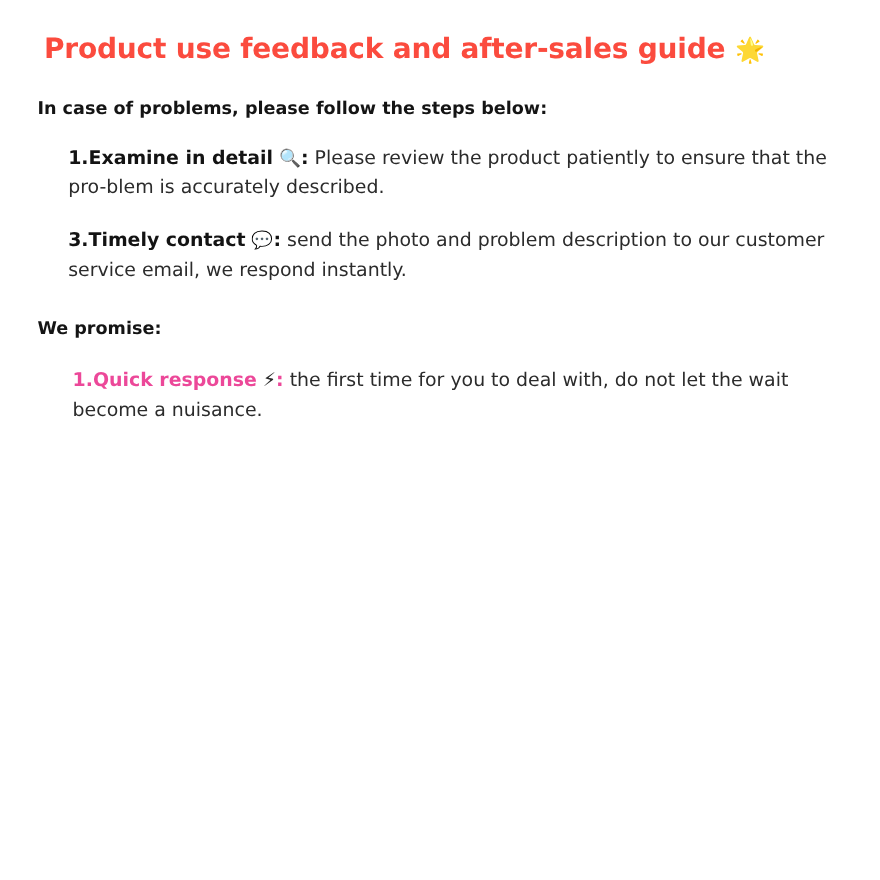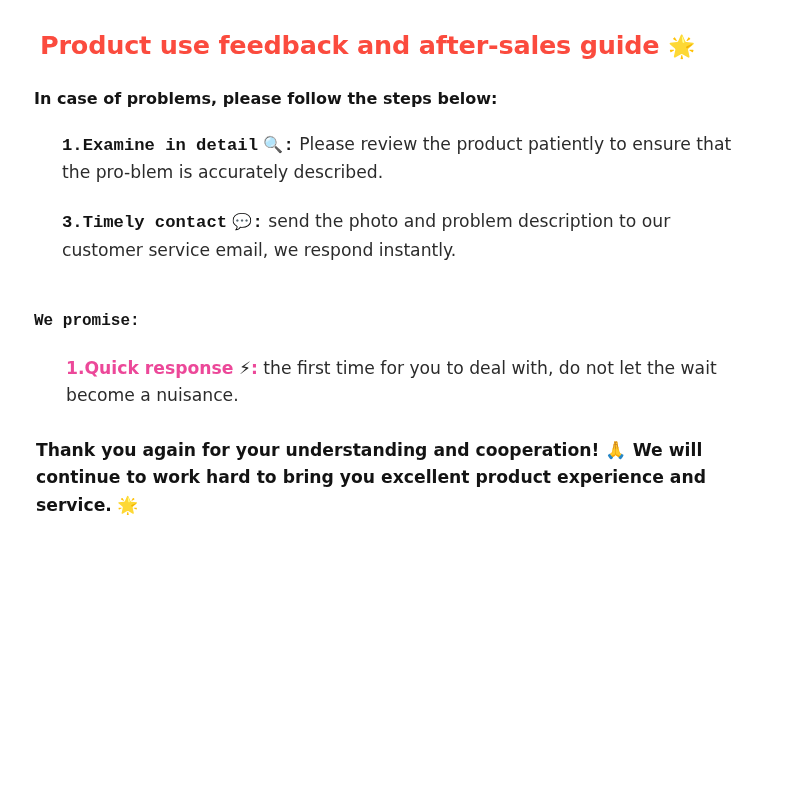--- a/index.html
+++ b/index.html
@@ -37,35 +37,33 @@
   }
 
   .section-heading {
     font-size: 16px;
     font-weight: bold;
     color: #141414;
     margin: 28px 0 0 0;
     line-height: 1.25;
   }
   .section-heading.promise {
-    margin-top: 48px;
-    font-family: Liberation Mono, monospace;
+    margin-top: 30px;
   }
 
   .step {
     margin: 22px 0 0 28px;
     font-size: 17.2px;
     line-height: 1.55;
     color: #2b2b2b;
     max-width: 690px;
   }
   .step .lead {
     font-weight: bold;
     color: #131313;
-    font-family: Liberation Mono, monospace;
   }
   .step .emoji {
     font-size: 16px;
   }
 
   .promise-step {
     margin: 24px 0 0 32px;
     font-size: 17.2px;
     line-height: 1.55;
     color: #2b2b2b;
@@ -112,19 +110,14 @@
   </p>
 
   <h2 class="section-heading promise">We promise:</h2>
 
   <p class="promise-step">
     <span class="lead">1.Quick response</span>
     <span class="emoji">⚡</span><span class="lead">:</span><span> the first time for you to deal with, do not let the wait become a nuisance.</span>
   </p>
 
 
-  <p class="closing">
-    <span>Thank you again for your understanding and cooperation!</span>
-    <span class="emoji">🙏</span><span> We will continue to work hard to bring you excellent product experience and service.</span>
-    <span class="emoji">🌟</span>
-  </p>
 
 </div>
 
 </body></html>

